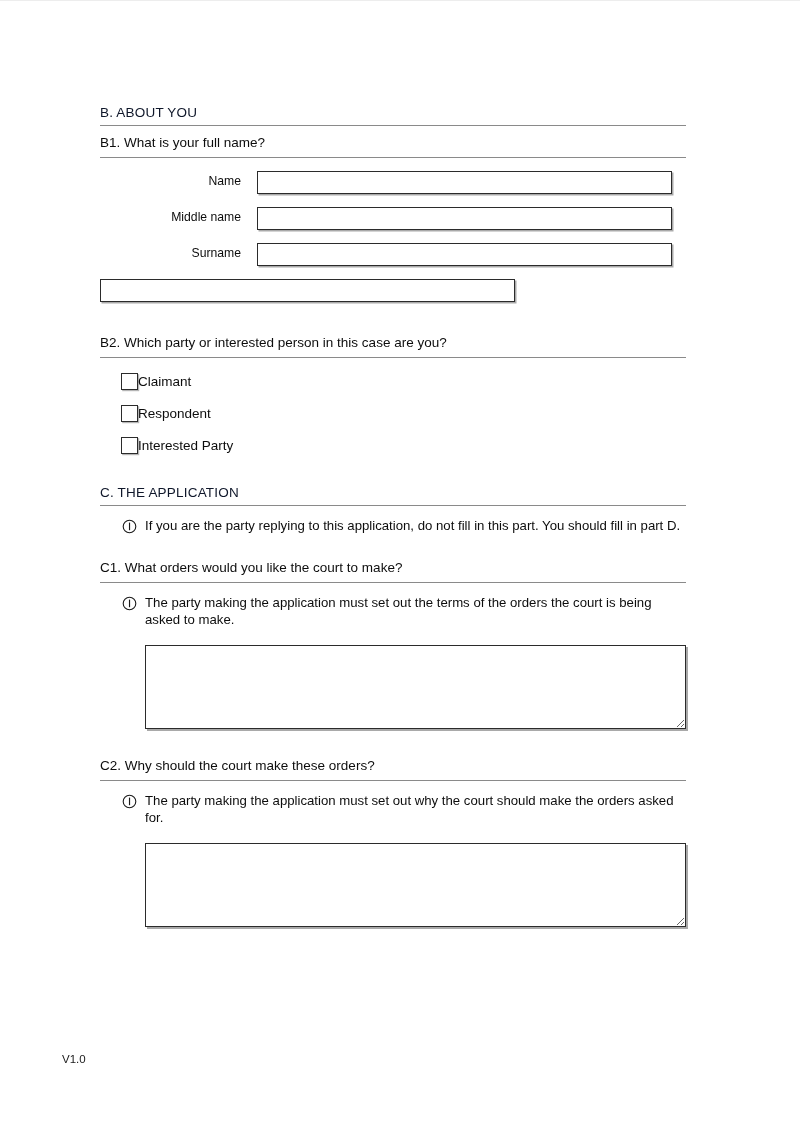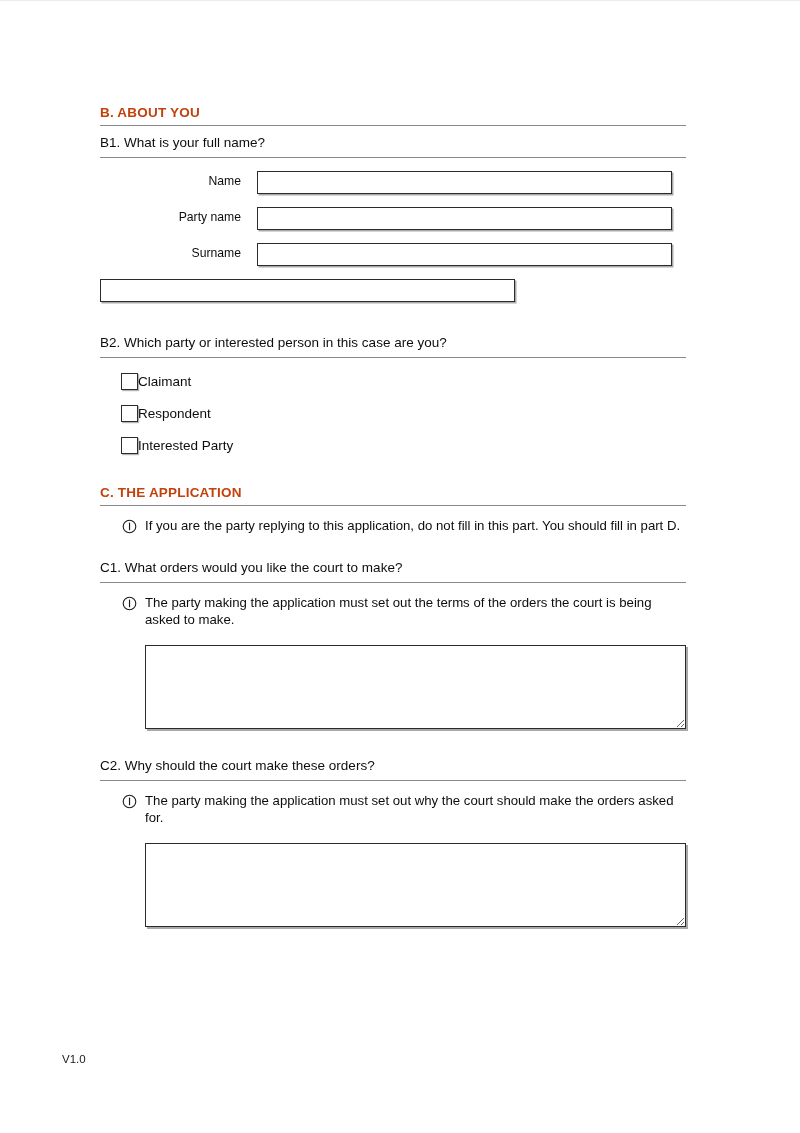--- a/index.html
+++ b/index.html
@@ -27,26 +27,26 @@
   .content {
     position: absolute;
     left: 100px;
     top: 104px;
     width: 588px;
   }
 
   
   .section-heading {
     font-size: 13.5px;
-    font-weight: bold;
+    font-weight: normal;
     letter-spacing: 0.2px;
     line-height: 16px;
     margin: 0;
     padding: 0 0 4px 0;
-    color: #c2410c;
+    color: #0f172a;
   }
   .rule {
     height: 0;
     border-top: 1.4px solid #8a8a8a;
     width: 586px;
     margin: 0;
   }
 
   
   .question {
@@ -167,21 +167,21 @@
 
     <div class="question">B1. What is your full name?</div>
     <div class="rule"></div>
 
     <div class="field-row">
       <div class="field-label">Name</div>
       <input class="field-box" type="text" value="" style="">
     </div>
 
     <div class="field-row">
-      <div class="field-label">Party name</div>
+      <div class="field-label">Middle name</div>
       <input class="field-box" type="text" value="" style="">
     </div>
 
     <div class="field-row">
       <div class="field-label">Surname</div>
       <input class="field-box" type="text" value="" style="">
     </div>
 
     <div class="field-row">
       <input class="field-box" type="text" value="" style="">

